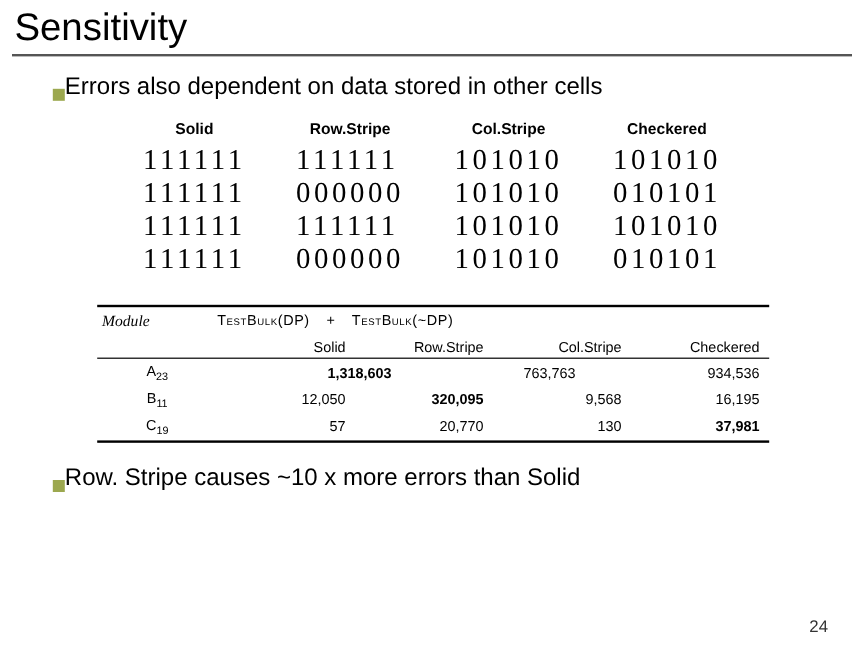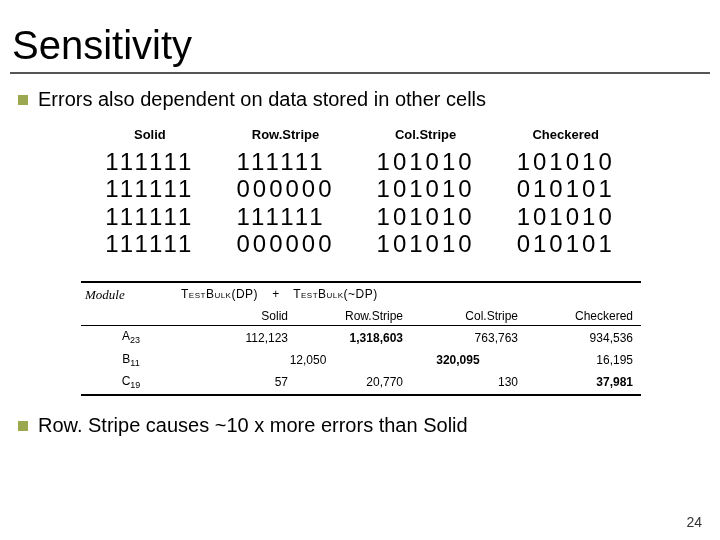--- a/index.html
+++ b/index.html
@@ -6,33 +6,33 @@
   body {
     width: 720px;
     height: 540px;
     background: #fff;
     font-family: "Trebuchet MS", Tahoma, Verdana, sans-serif;
     color: #000;
     position: relative;
     overflow: hidden;
   }
   .title {
-    font-size: 40px;
-    padding: 23px 10px 4px 12px;
+    font-size: 32px;
+    padding: 4px 10px 4px 12px;
   }
   .hr {
     height: 2px;
     background: #555;
     margin: 0 10px 14px 10px;
   }
   .bullet-row {
     display: flex;
-    align-items: flex-start;
+    align-items: flex-end;
     padding: 0 14px 10px 18px;
-    gap: 10px;
+    margin-left: 26px;
   }
   .bullet {
     width: 10px;
     height: 10px;
     background: #9ca84f;
     flex: 0 0 auto;
     margin-top: 7px;
   }
   .bullet-text {
     font-size: 20px;
@@ -50,21 +50,21 @@
     flex-direction: column;
     align-items: center;
   }
   .pattern-head {
     font-family: Verdana, Tahoma, sans-serif;
     font-weight: bold;
     font-size: 13px;
     margin-bottom: 6px;
   }
   .pattern-block {
-    font-family: Liberation Sans, sans-serif;
+    font-family: Liberation Serif, serif;
     font-size: 24px;
     line-height: 1.14;
     letter-spacing: 3px;
     white-space: pre;
   }
   .results-wrap {
     display: flex;
     justify-content: center;
     margin: 8px 0 18px 2px;
   }
@@ -103,21 +103,21 @@
     font-size: 12px;
   }
   .res-pattern-head .col-module { flex: 0 0 100px; }
   .res-pattern-head .col { flex: 1 1 0; text-align: right; padding-right: 8px; }
   .data-row { font-family: Arial, sans-serif; font-size: 12px; justify-content: space-between; }
   .data-row .col-module { font-family: Arial, sans-serif; }
   .data-row .col-module .sub { font-size: 9px; }
   .bold { font-weight: bold; }
   .page-num {
     position: absolute;
-    right: 18px;
+    right: 30px;
     bottom: 10px;
     font-size: 14px;
     font-family: Tahoma, sans-serif;
     color: #333;
   }
 </style>
 </head>
 <body>
 
 <div class="title">Sensitivity</div>
@@ -172,29 +172,29 @@
       <div class="col-module"></div>
       <div class="col">Solid</div>
       <div class="col">Row.Stripe</div>
       <div class="col">Col.Stripe</div>
       <div class="col">Checkered</div>
     </div>
     <div class="res-thin"></div>
 
     <div class="res-row data-row">
       <div class="col-module"><span>A</span><sub class="sub">23</sub></div>
-      <div class="col">112,123</div>
       <div class="col bold">1,318,603</div>
       <div class="col">763,763</div>
       <div class="col">934,536</div>
     </div>
     <div class="res-row data-row">
       <div class="col-module"><span>B</span><sub class="sub">11</sub></div>
       <div class="col">12,050</div>
       <div class="col bold">320,095</div>
+      <div class="col">9,568</div>
       <div class="col">16,195</div>
     </div>
     <div class="res-row data-row">
       <div class="col-module"><span>C</span><sub class="sub">19</sub></div>
       <div class="col">57</div>
       <div class="col">20,770</div>
       <div class="col">130</div>
       <div class="col bold">37,981</div>
     </div>
     <div class="res-hr"></div>

